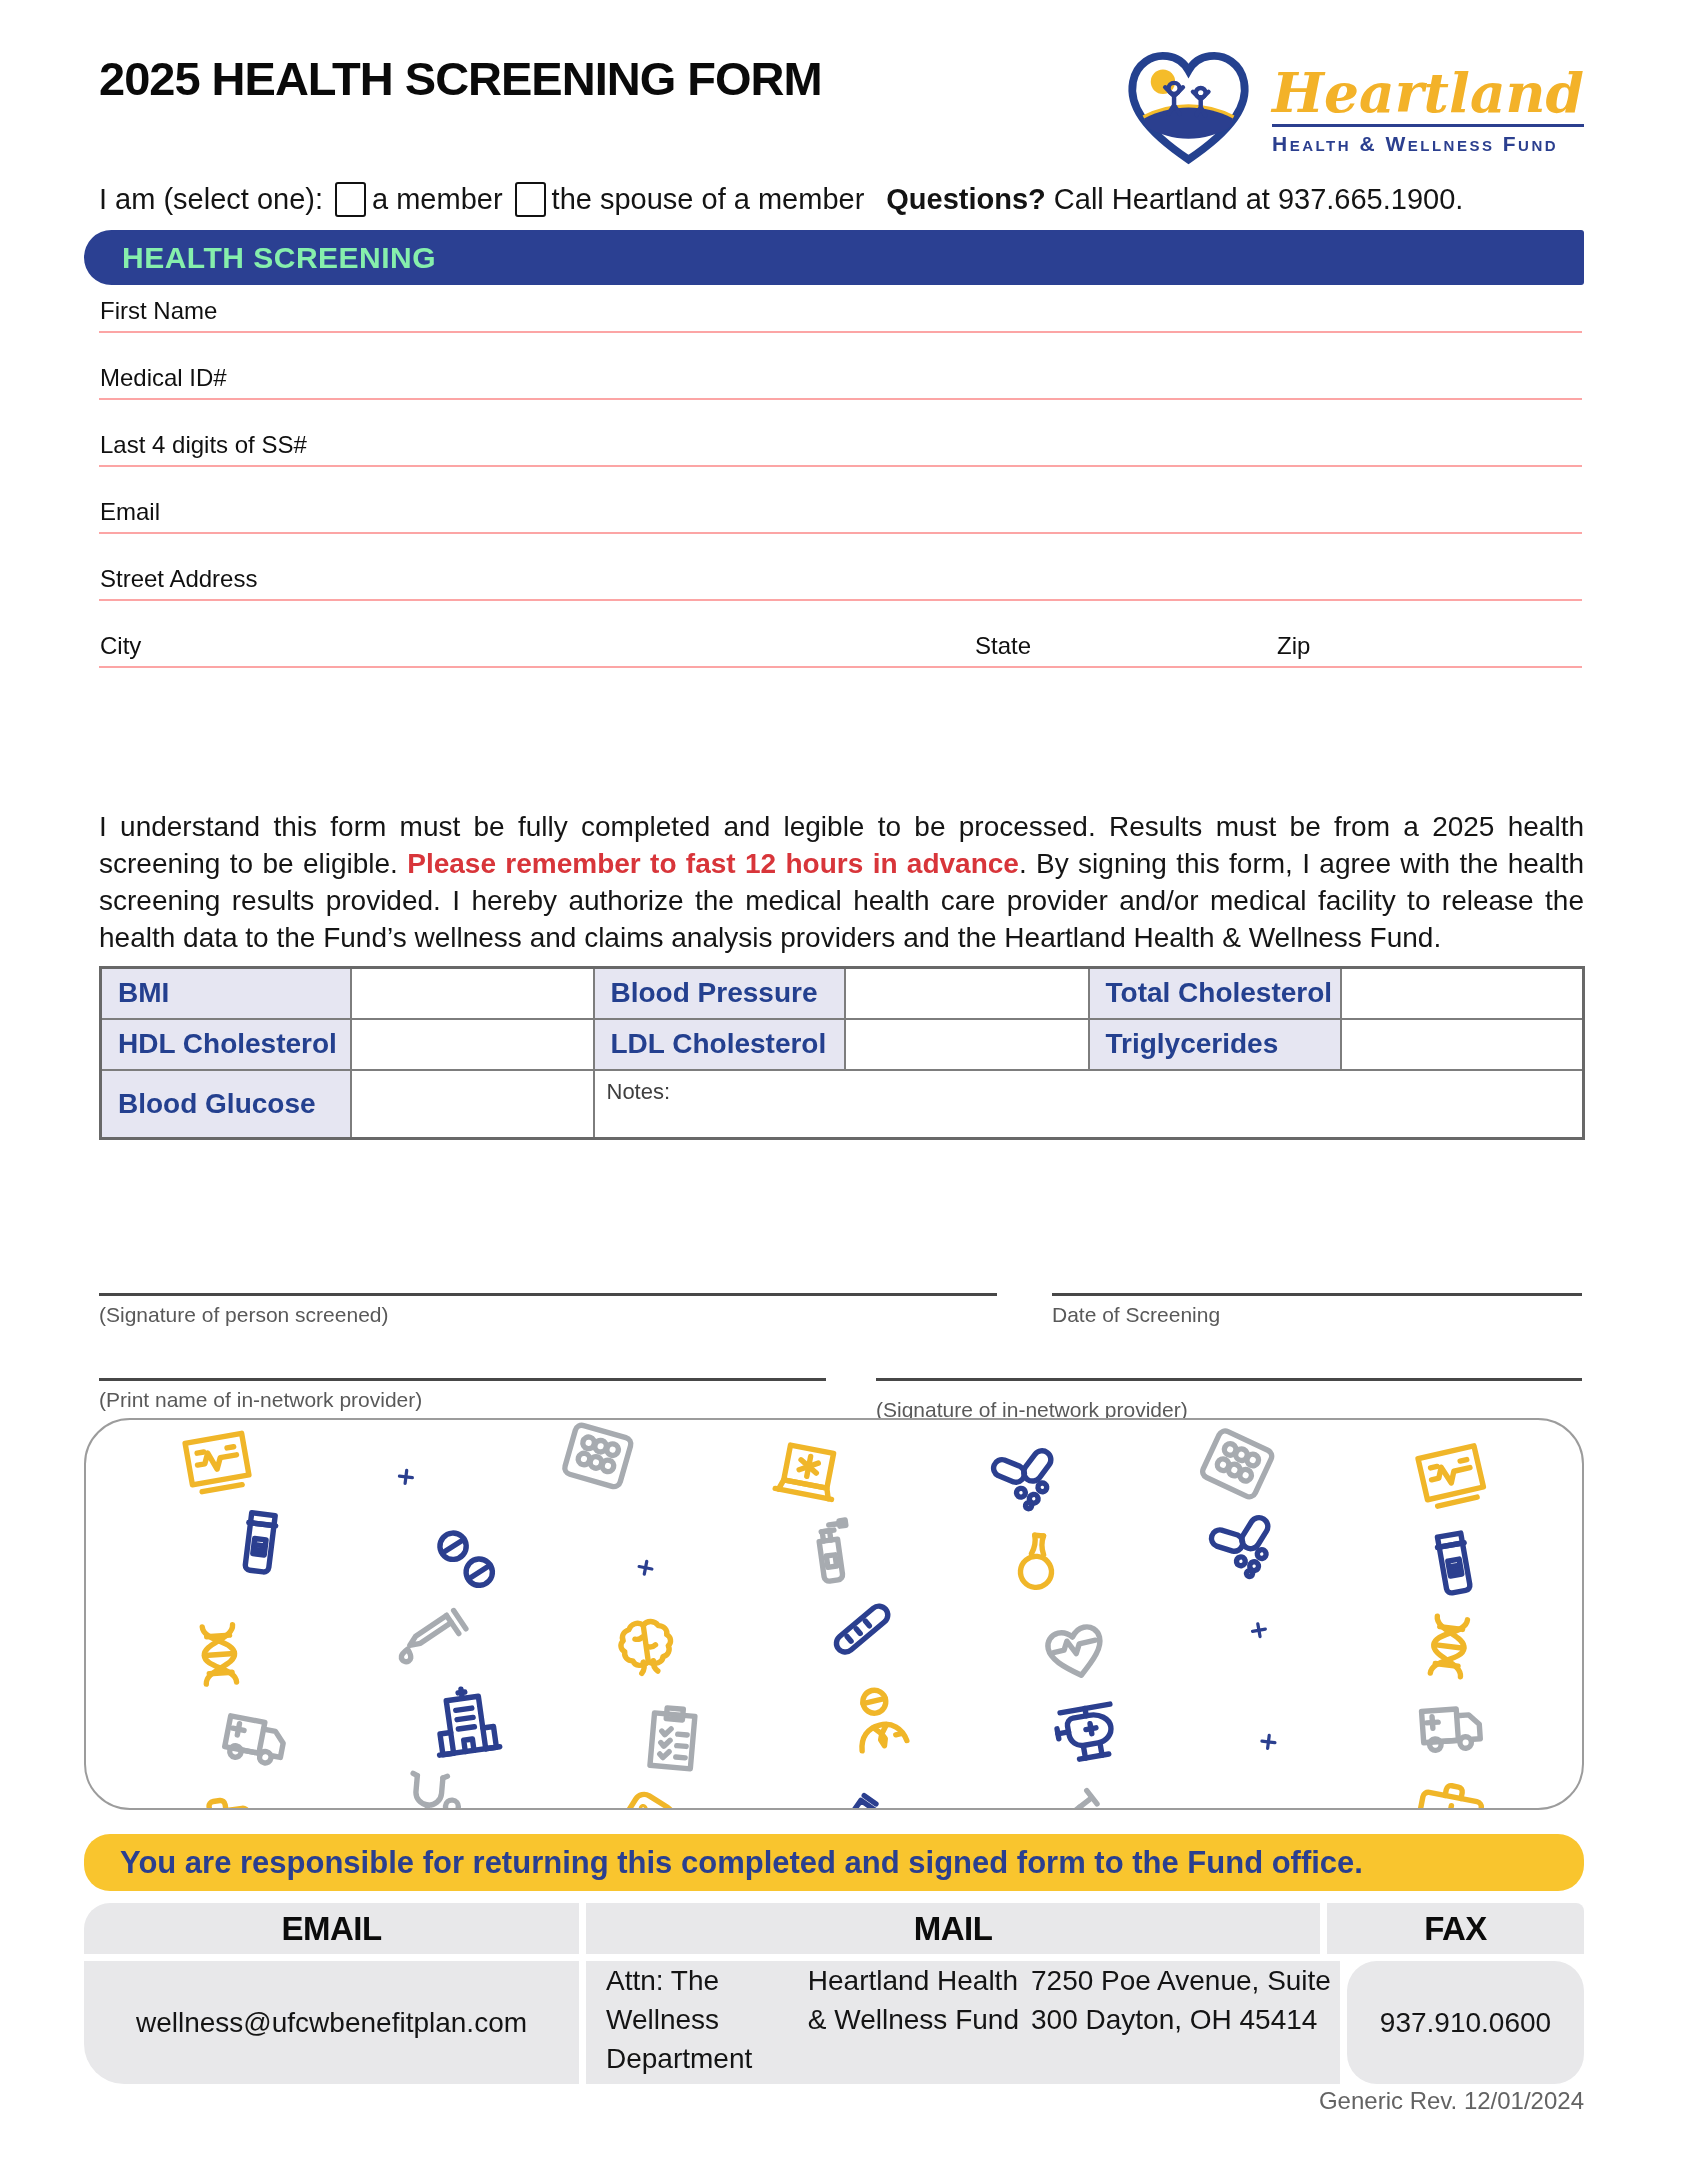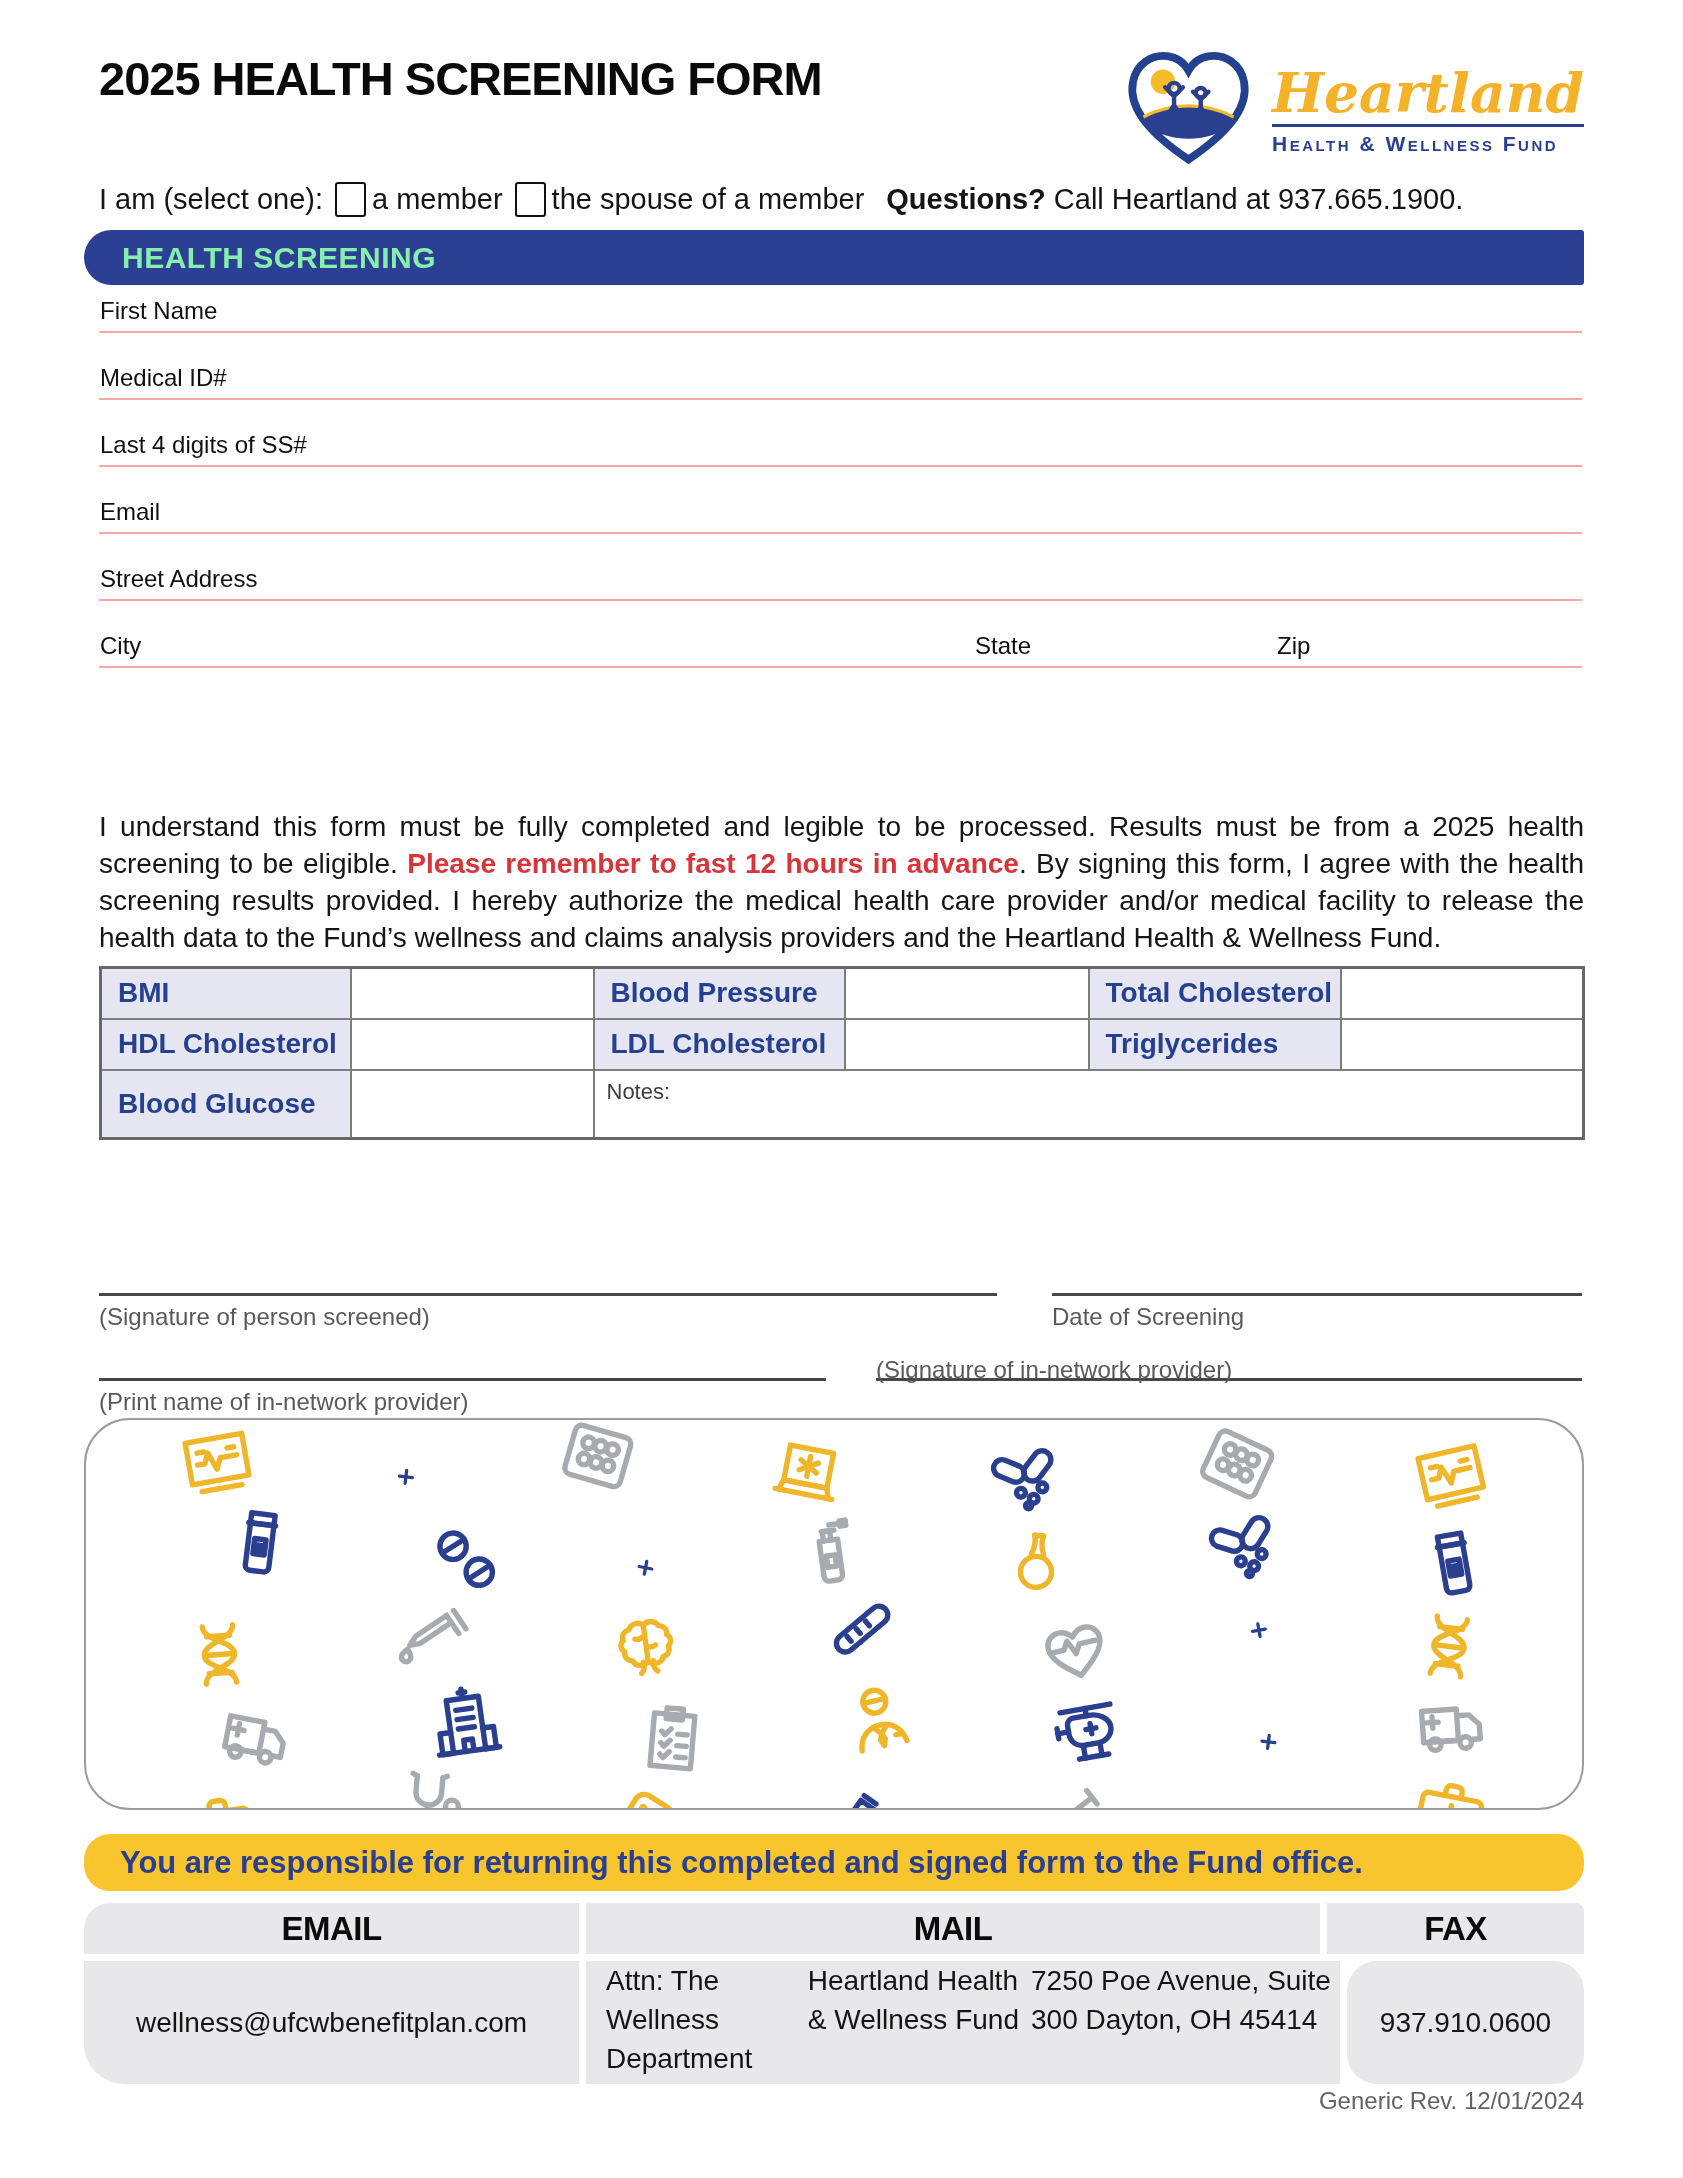--- a/index.html
+++ b/index.html
@@ -53,21 +53,21 @@
   th.hblack{background:#060606;color:#fff;font-size:25px;font-weight:bold;
             letter-spacing:0.3px;height:48px;text-align:center;}
   td.test{background:#e6e6f2;color:#24408f;font-size:28px;font-weight:bold;
           height:51px;padding-left:16px;}
   td.res{background:#fff;}
   td.notes{background:#fff;vertical-align:top;padding:8px 12px;height:69px;}
   .notes-label{font-size:22px;color:#3f3f3f;}
 
   
   .sig-line{position:absolute;border-top:3px solid #474747;height:0;}
-  .sig-label{position:absolute;font-size:24px;color:#595959;}
+  .sig-label{position:absolute;font-size:21px;color:#595959;}
 
   
   .pattern-box{position:absolute;left:84px;top:1418px;width:1500px;height:392px;
                border:2px solid #9c9c9c;border-radius:46px;overflow:hidden;
                background:#fff;box-sizing:border-box;padding-top:4px;}
   .pattern-row{height:87px;display:flex;align-items:center;
                justify-content:space-around;padding:0 26px;}
   .picon{flex:0 0 auto;}
 
   
@@ -195,21 +195,21 @@
     </table>
 
   <div class="sig-line" style="left:99px;top:1293px;width:898px;"></div>
   <div class="sig-line" style="left:1052px;top:1293px;width:530px;"></div>
   <div class="sig-label" style="left:99px;top:1303px;">(Signature of person screened)</div>
   <div class="sig-label" style="left:1052px;top:1303px;">Date of Screening</div>
 
   <div class="sig-line" style="left:99px;top:1378px;width:727px;"></div>
   <div class="sig-line" style="left:876px;top:1378px;width:706px;"></div>
   <div class="sig-label" style="left:99px;top:1388px;">(Print name of in-network provider)</div>
-  <div class="sig-label" style="left:876px;top:1356px;">(Signature of in-network provider)</div>
+  <div class="sig-label" style="left:876px;top:1398px;">(Signature of in-network provider)</div>
 
   <div class="pattern-box" id="pattern-box">
       <div class="pattern-row">
         <svg viewBox="0 0 24 24" width="81" height="81" fill="none" stroke="#f0b629" stroke-width="1.6" stroke-linecap="round" stroke-linejoin="round" class="picon" style="transform: rotate(-10deg) translateY(-6px);">
           <path d="M3.5 5h17v12.5h-17z"></path>
           <path d="M6 20h12"></path>
           <path d="M6 12h2.2l1.4-3 1.9 5.2 1.5-3.2h4.9"></path>
           <path d="M6.5 8.5h2"></path>
           <path d="M15.5 8.5h2"></path>
         </svg>

